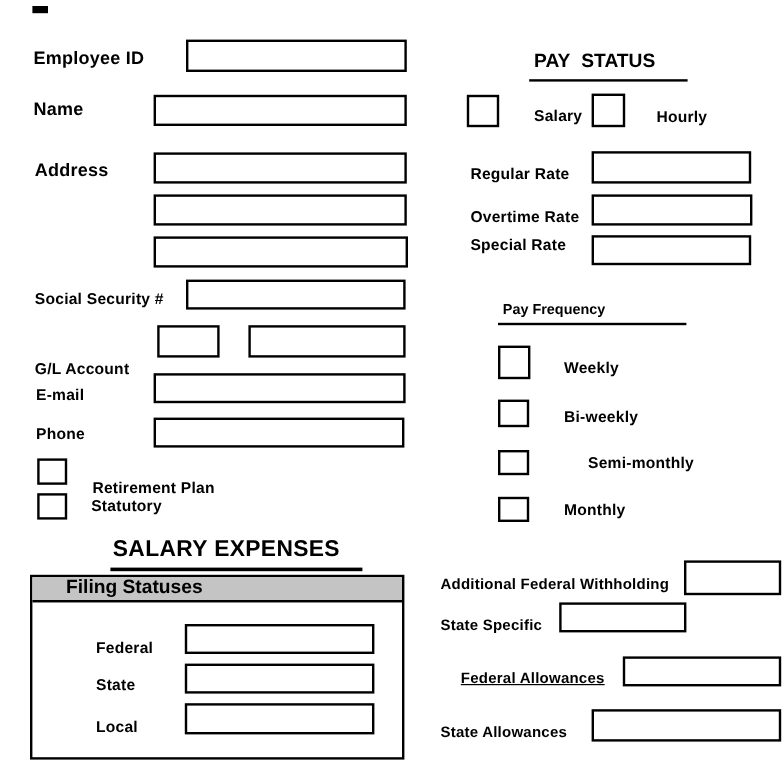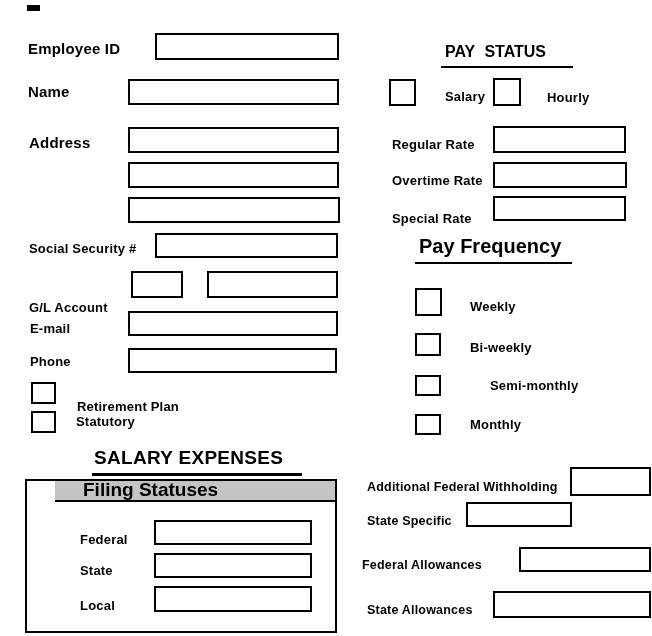--- a/index.html
+++ b/index.html
@@ -12,25 +12,25 @@
   .lbl-main{font-size:15px;}
   .lbl-sm{font-size:13px;}
   .lbl-xs{font-size:12.5px;}
   .box{
     position:absolute;border:2px solid #000;background:#fff;box-sizing:border-box;
     font:13px "Liberation Sans",sans-serif;padding:0 4px;margin:0;outline:none;border-radius:0;
   }
   .cb{position:absolute;border:2px solid #000;background:#fff;box-sizing:border-box;cursor:pointer;}
   .heading{position:absolute;font-weight:bold;white-space:nowrap;border-bottom:2px solid #000;box-sizing:border-box;}
   #pay-status-hd{left:441px;top:40px;width:132px;font-size:16px;padding:3px 0 5px 4px;word-spacing:5px;}
-  #pay-freq-hd{left:415px;top:232px;width:157px;font-size:20px;padding:3px 0 4px 4px;}
+  #pay-freq-hd{left:415px;top:248px;width:157px;font-size:12px;padding:3px 0 4px 4px;}
   #salary-exp-hd{left:92px;top:444px;width:210px;font-size:19px;padding:3px 0 4px 2px;border-bottom-width:3px;letter-spacing:.3px;}
   #filing-box{position:absolute;left:25px;top:479px;width:312px;height:154px;border:2px solid #000;box-sizing:border-box;}
   #filing-header{position:absolute;left:0;top:0;right:0;height:19px;border-bottom:2px solid #000;
-    font-weight:bold;font-size:19px;line-height:18px;padding-left:28px;box-sizing:content-box;margin-left:28px;}
+    font-weight:bold;font-size:16px;line-height:18px;padding-left:28px;box-sizing:content-box;}
   #corner-mark{position:absolute;left:27px;top:5px;width:13px;height:6px;background:#000;}
 </style>
 </head>
 <body>
 
 <div id="corner-mark"></div>
 
 <div class="lbl lbl-main" style="left:28px;top:41px;">Employee ID</div>
 <input class="box" style="left: 155px; top: 33px; width: 184px; height: 27px;" value="">
 
@@ -77,21 +77,21 @@
 
 <div class="cb" style="left:389px;top:79px;width:27px;height:27px;" role="checkbox" aria-checked="false"></div>
 <div class="lbl lbl-sm" style="left:445px;top:90px;">Salary</div>
 <div class="cb" style="left:493px;top:78px;width:28px;height:28px;" role="checkbox" aria-checked="false"></div>
 <div class="lbl lbl-sm" style="left:547px;top:91px;">Hourly</div>
 
 <div class="lbl lbl-sm" style="left:392px;top:138px;">Regular Rate</div>
 <input class="box" style="left: 493px; top: 126px; width: 133px; height: 27px;" value="">
 <div class="lbl lbl-sm" style="left:392px;top:174px;">Overtime Rate</div>
 <input class="box" style="left: 493px; top: 162px; width: 134px; height: 26px;" value="">
-<div class="lbl lbl-sm" style="left:392px;top:212px;text-align:center;">Special Rate</div>
+<div class="lbl lbl-sm" style="left:392px;top:197px;text-align:center;">Special Rate</div>
 <input class="box" style="left: 493px; top: 196px; width: 133px; height: 25px;" value="">
 
 <div class="heading" id="pay-freq-hd">Pay Frequency</div>
 
 <div class="cb" style="left:415px;top:288px;width:27px;height:28px;" role="checkbox" aria-checked="false"></div>
 <div class="lbl lbl-sm" style="left:470px;top:300px;">Weekly</div>
 
 <div class="cb" style="left:415px;top:333px;width:26px;height:23px;" role="checkbox" aria-checked="false"></div>
 <div class="lbl lbl-sm" style="left:470px;top:341px;">Bi-weekly</div>
 
@@ -100,17 +100,17 @@
 
 <div class="cb" style="left:415px;top:414px;width:26px;height:21px;" role="checkbox" aria-checked="false"></div>
 <div class="lbl lbl-sm" style="left:470px;top:418px;">Monthly</div>
 
 <div class="lbl lbl-xs" style="left:367px;top:481px;">Additional Federal Withholding</div>
 <input class="box" style="left: 570px; top: 467px; width: 81px; height: 29px;" value="">
 
 <div class="lbl lbl-xs" style="left:367px;top:515px;">State Specific</div>
 <input class="box" style="left: 466px; top: 502px; width: 106px; height: 25px;" value="">
 
-<div class="lbl lbl-xs" style="left:362px;top:559px;">Federal Allowances</div>
+<div class="lbl lbl-xs" style="left:384px;top:559px;text-decoration:underline;">Federal Allowances</div>
 <input class="box" style="left: 519px; top: 547px; width: 132px; height: 25px;" value="">
 
 <div class="lbl lbl-xs" style="left:367px;top:604px;">State Allowances</div>
 <input class="box" style="left: 493px; top: 591px; width: 158px; height: 27px;" value="">
 
 </body></html>

